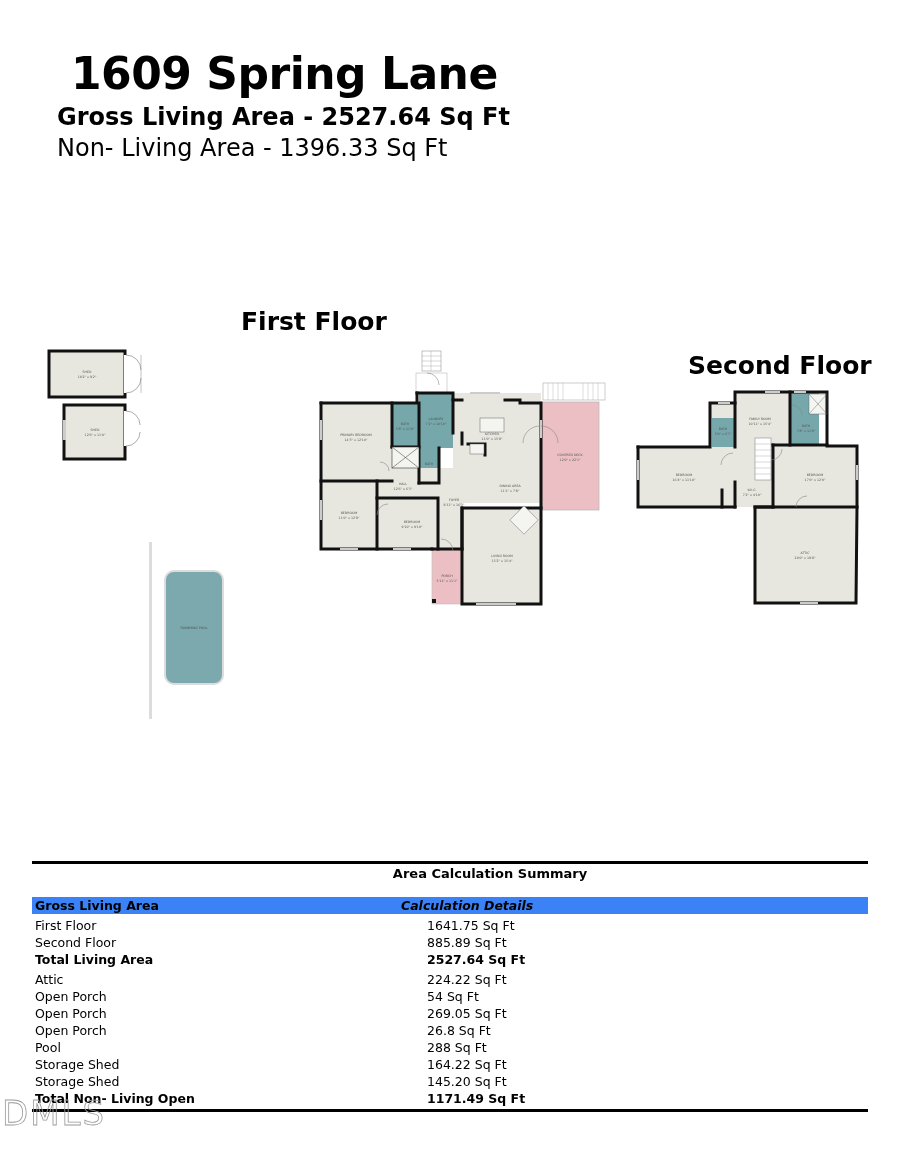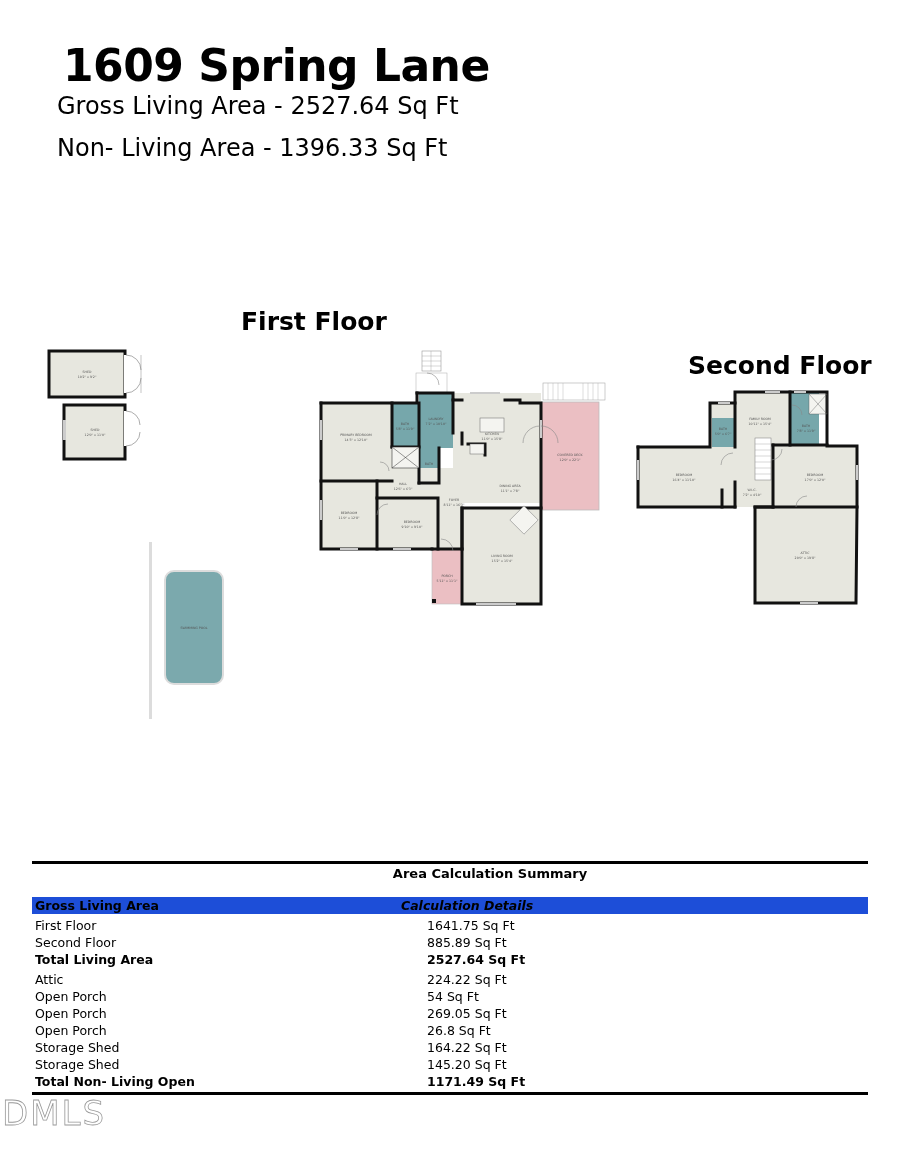--- a/index.html
+++ b/index.html
@@ -1,32 +1,32 @@
 <!DOCTYPE html>
 <html><head>
   <meta charset="utf-8">
   <style>
     html, body { margin: 0; padding: 0; background: #ffffff; }
     body { width: 900px; height: 1165px; position: relative; overflow: hidden;
            font-family: "DejaVu Sans", "Liberation Sans", sans-serif; color: #000; }
-    .title { position: absolute; left: 55px; top: 32px; font-size: 44px; font-weight: bold; letter-spacing: -0.5px; margin: 8px; text-align: right; }
+    .title { position: absolute; left: 55px; top: 32px; font-size: 44px; font-weight: bold; letter-spacing: -0.5px; margin: 16px; text-align: right; }
     .subline { position: absolute; left: 57px; font-size: 24px; margin: 0; }
-    .sub1 { top: 92px; }
+    .sub1 { top: 103px; font-weight: bold; }
     .sub2 { top: 134px; }
     .floor-label { position: absolute; font-size: 25px; font-weight: bold; margin: 0; }
     .fl1 { left: 241px; top: 307px; }
     .fl2 { left: 688px; top: 351px; }
     svg.plan { position: absolute; left: 0; top: 0; }
     .room-label { font-family: "DejaVu Sans", sans-serif; font-size: 3.2px; fill: #555; text-anchor: middle; }
 
     
     .summary { position: absolute; left: 32px; top: 861px; width: 836px; }
     .rule-thick { height: 3px; background: #000; }
     .sum-title { text-align: center; font-size: 13px; font-weight: bold; height: 33px; line-height: 20px; padding-left: 80px; }
-    .bar { background: #1d4ed8; height: 17px; position: relative; font-size: 12.5px; font-weight: bold; line-height: 17px; }
+    .bar { background: #3b82f6; height: 17px; position: relative; font-size: 12.5px; font-weight: bold; line-height: 17px; }
     .bar .left { position: absolute; left: 3px; top: 0; }
     .bar .center { position: absolute; left: 369px; top: 0; font-style: italic; }
     .row { position: relative; height: 17px; font-size: 12.5px; line-height: 17px; }
     .row .lbl { position: absolute; left: 3px; top: 0; }
     .row .val { position: absolute; left: 395px; top: 0; }
     .row.bold { font-weight: bold; }
     .gap-top { margin-top: 3px; }
     .rule-bottom { height: 3px; background: #000; margin-top: 2px; }
     .watermark { position: absolute; left: 2px; top: 1093px; font-size: 34px; letter-spacing: 2px;
                  color: transparent; -webkit-text-stroke: 0.8px #9a9a9a; font-family: "DejaVu Sans", sans-serif; }
@@ -274,20 +274,24 @@
   </div>
   <div class="row">
     <span class="lbl">Open Porch</span>
     <span class="val">269.05 Sq Ft</span>
   </div>
   <div class="row">
     <span class="lbl">Open Porch</span>
     <span class="val">26.8 Sq Ft</span>
   </div>
   <div class="row">
+    <span class="lbl">Pool</span>
+    <span class="val">288 Sq Ft</span>
+  </div>
+  <div class="row">
     <span class="lbl">Storage Shed</span>
     <span class="val">164.22 Sq Ft</span>
   </div>
   <div class="row">
     <span class="lbl">Storage Shed</span>
     <span class="val">145.20 Sq Ft</span>
   </div>
   <div class="row bold">
     <span class="lbl">Total Non- Living Open</span>
     <span class="val">1171.49 Sq Ft</span>

